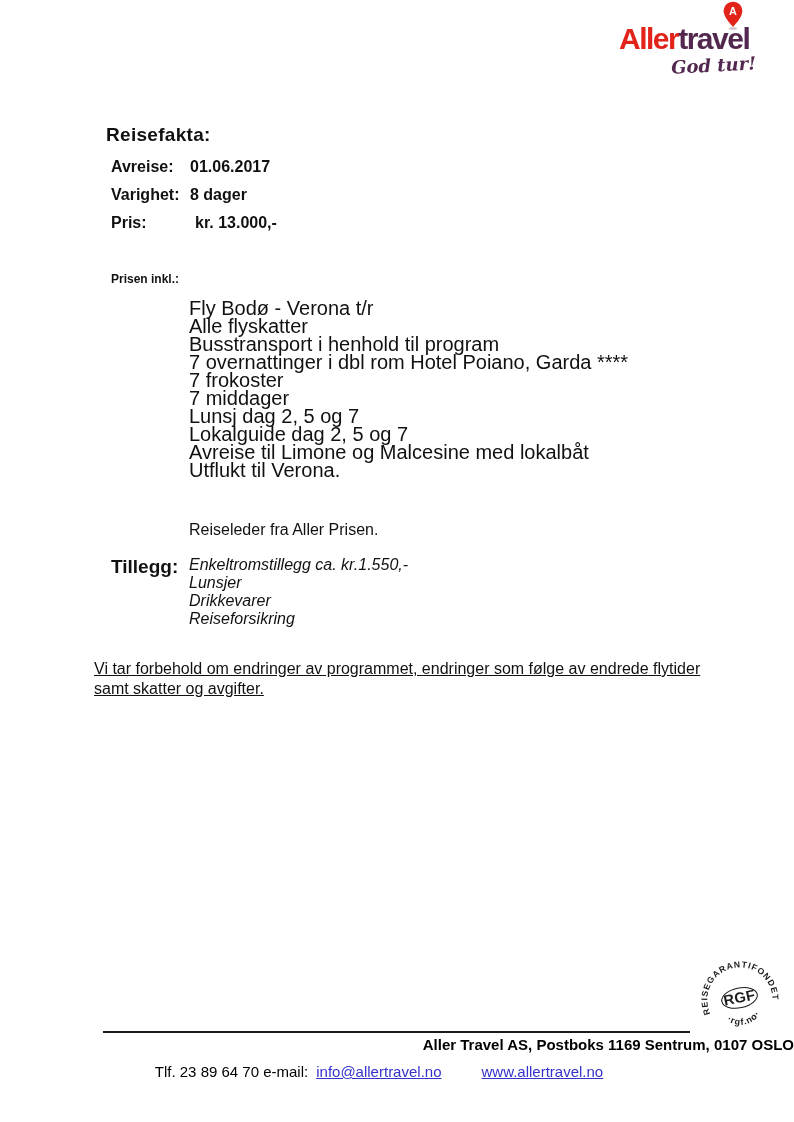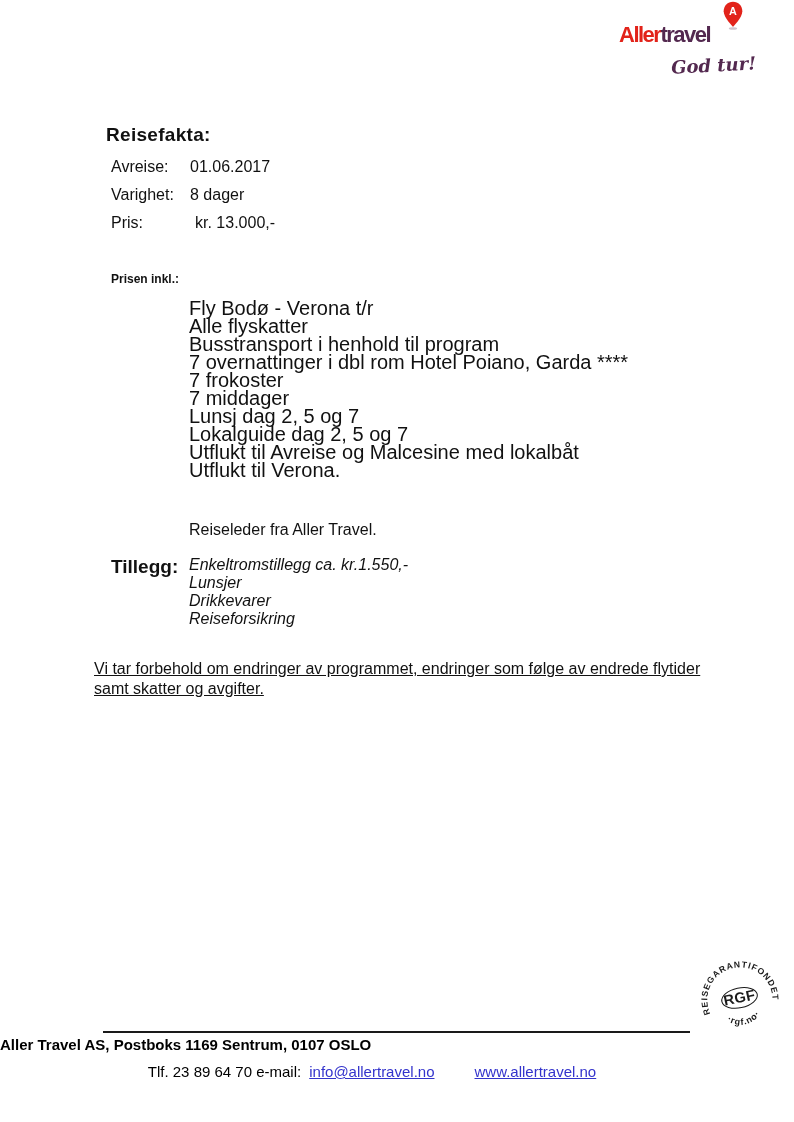--- a/index.html
+++ b/index.html
@@ -5,38 +5,38 @@
   html, body { margin:0; padding:0; background:#ffffff; }
   .page {
     position:relative; width:794px; height:1122px; margin:0 auto;
     background:#ffffff; overflow:hidden;
     font-family:"Liberation Sans", sans-serif; color:#111111;
   }
 
   
   .brand-text {
     position:absolute; left:619px; top:22px;
-    font-size:22px; font-weight:bold; letter-spacing:-1.5px; white-space:nowrap;
+    font-size:30px; font-weight:bold; letter-spacing:-1.5px; white-space:nowrap;
   }
   .brand-aller  { color:var(--brand-red, #E2231A); }
   .brand-travel { color:var(--brand-purple, #53284F); }
   .brand-pin { position:absolute; left:723px; top:1px; }
   .tagline {
     position:absolute; left:671px; top:55px; width:70px;
     font-family:"DejaVu Serif", serif; font-style:italic; font-weight:bold;
     font-size:18px; color:var(--brand-purple, #53284F);
     transform:rotate(-3deg); white-space:nowrap;
   }
 
   
   .doc-heading {
     position:absolute; left:95px; top:124px;
     font-size:19px; font-weight:bold; letter-spacing:.3px;margin-left:11px;
   }
-  .facts { position:absolute; left:111px; top:158px; font-size:16px; font-weight:normal; }
+  .facts { position:absolute; left:111px; top:158px; font-size:16px; font-weight:bold; }
   .fact-row { display:flex; margin-bottom:10px; line-height:18px; }
   .fact-label { width:79px; }
   .fact-row:nth-child(3) .fact-value { padding-left:5px; }
 
   .included-heading { position:absolute; left:111px; top:272px; font-size:12px; font-weight:bold; }
   .included-list { position:absolute; left:189px; top:299px; font-size:20px; line-height:18px; }
   .note { position:absolute; left:189px; top:521px; font-size:16px; }
 
   .tillegg-label { position:absolute; left:111px; top:556px; font-size:19px; font-weight:bold; }
   .tillegg-list  { position:absolute; left:189px; top:556px; font-size:16px; line-height:18px;font-style:italic; }
@@ -45,25 +45,25 @@
     position:absolute; left:94px; top:659px; width:612px;
     font-size:16px; line-height:20px;text-decoration:underline;
   }
 
   
   .stamp { position:absolute; left:697px; top:957px; }
 
   
   .footer-rule { position:absolute; left:103px; top:1031px; width:587px; border-top:2px solid #1a1a1a; }
   .footer-address {
-    position:absolute; left:0; top:1036px; width:794px; text-align:left;
+    position:absolute; left:0; top:1036px; width:794px; text-align:right;
     font-size:15px; font-weight:bold; color:#000;
   }
   .footer-contact {
-    position:absolute; left:0; top:1063px; width:744px; text-align:center;
+    position:absolute; left:7px; top:1063px; width:744px; text-align:center;
     font-size:15px; color:#000;
   }
   .footer-contact a { color:var(--link-color, #3333CC); text-decoration:underline; }
   .email-link { margin-left:8px; }
   .website-link { margin-left:40px; }
 </style>
 </head>
 <body>
 
 <div class="page">
@@ -99,25 +99,25 @@
 
   <div class="included-list">
       <div>Fly Bodø - Verona t/r</div>
       <div>Alle flyskatter</div>
       <div>Busstransport i henhold til program</div>
       <div>7 overnattinger i dbl rom Hotel Poiano, Garda ****</div>
       <div>7 frokoster</div>
       <div>7 middager</div>
       <div>Lunsj dag 2, 5 og 7</div>
       <div>Lokalguide dag 2, 5 og 7</div>
-      <div>Utflukt til Avreise og Malcesine med lokalbåt</div>
+      <div>Avreise til Limone og Malcesine med lokalbåt</div>
       <div>Utflukt til Verona.</div>
     </div>
 
-  <div class="note">Reiseleder fra Aller Travel.</div>
+  <div class="note">Reiseleder fra Aller Prisen.</div>
 
   <div class="tillegg-label">Tillegg:</div>
   <div class="tillegg-list">
       <div>Enkeltromstillegg ca. kr.1.550,-</div>
       <div>Lunsjer</div>
       <div>Drikkevarer</div>
       <div>Reiseforsikring</div>
     </div>
 
   <div class="disclaimer">Vi tar forbehold om endringer av programmet, endringer som følge av endrede flytider samt skatter og avgifter.</div>

